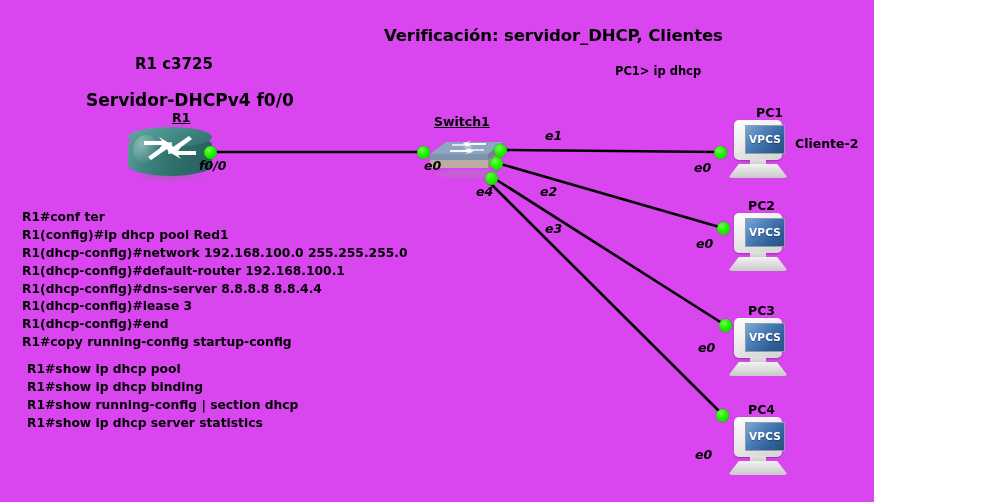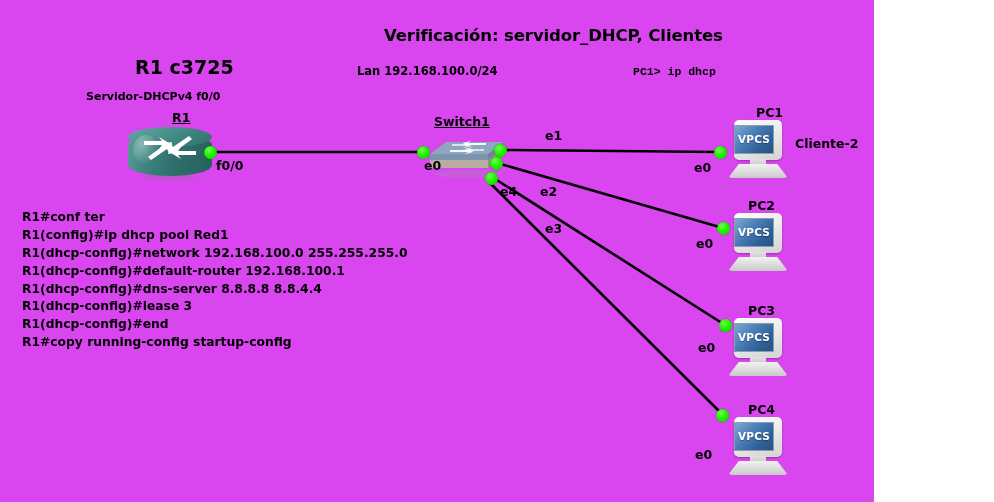--- a/index.html
+++ b/index.html
@@ -19,24 +19,24 @@
     position: absolute;
     color: #000000;
     font-weight: bold;
     white-space: pre;
     line-height: 1.28;
   }
   #title {
     font-size: 16.5px;
     letter-spacing: -0.1px;
   }
-  .hdr { font-size: 19px; }
-  .subhdr { font-size: 11px; }
+  .hdr { font-size: 15px; }
+  .subhdr { font-size: 17px; }
   .nodelabel { font-size: 12.5px; }
-  .portlabel { font-size: 12.5px; }
+  .portlabel { font-size: 12.5px; font-style: italic; }
   .infoblock { font-size: 11.5px; line-height: 1.33; }
   .cli { font-size: 12.3px; line-height: 1.455; }
   .cli2 { font-size: 12.3px; line-height: 1.46; }
 
   
   svg#wires {
     position: absolute;
     left: 0; top: 0;
     width: 994px; height: 502px;
   }
@@ -85,21 +85,21 @@
   
   .pc { position: absolute; width: 64px; height: 58px; }
   .pc .monitor {
     position: absolute; left: 8px; top: 0;
     width: 48px; height: 40px;
     border-radius: 5px;
     background: linear-gradient(160deg, #fdfdfd 0%, #ededed 45%, #d2d2d2 100%);
     box-shadow: 0 1px 2px rgba(0,0,0,0.30);
   }
   .pc .screen {
-    position: absolute; left: 0; top: 4.5px;
+    position: absolute; left: 11px; top: 4.5px;
     width: 38px; height: 27px;
     background: linear-gradient(135deg, #7ea8d4 0%, #4a7fb8 38%, #2f6099 72%, #26527f 100%);
     border: 0.5px solid #8d9dae;
     display: flex; align-items: center; justify-content: center; text-align: right;
   }
   .pc .screen span {
     color: #ffffff;
     font-size: 10.5px;
     font-weight: bold;
     letter-spacing: 0.2px;
@@ -131,41 +131,40 @@
     <line x1="492" y1="177" x2="725" y2="325" stroke="#000000" stroke-width="2.6"></line>
     <line x1="488" y1="181" x2="723" y2="415" stroke="#000000" stroke-width="2.6"></line>
   </svg>
 
   <div class="txt" id="title" style="left:384px; top:25px;">Verificación: servidor_DHCP, Clientes</div>
 
   <div class="txt hdr" style="left:135px; top:55px;">R1 c3725</div>
 
   <div class="txt subhdr" style="left:86px; top:90px;">Servidor-DHCPv4 f0/0</div>
 
-  <div class="txt infoblock" style="left:357px; top:64px;">Lan 192.168.100.0/24</div>
-
-  <div class="txt infoblock" style="left:633px; top:64px;font-family:Liberation Mono, monospace;">PC1&gt; ip dhcp</div>
+
+  <div class="txt infoblock" style="left:615px; top:64px;">PC1&gt; ip dhcp</div>
 
   <div class="txt nodelabel" style="left:172px; top:110px;text-decoration:underline;">R1</div>
 
   <div class="router" style="left:128px; top:125px;">
     <div class="shadow"></div>
     <div class="body"></div>
     <div class="top"></div>
     <div class="gloss"></div>
     <svg class="arrows" width="56" height="28" viewBox="0 0 56 28">
       <path d="M2 6 L20 6 L17 2 L27 8 L17 14 L20 10 L2 10 Z" fill="#ffffff"></path>
       <path d="M54 20 L36 20 L39 24 L29 18 L39 12 L36 16 L54 16 Z" fill="#ffffff"></path>
       <path d="M6 22 L22 10 L18 9 L30 7 L27 18 L25 14 L9 25 Z" fill="#ffffff"></path>
       <path d="M50 4 L34 16 L38 17 L26 19 L29 8 L31 12 L47 1 Z" fill="#ffffff"></path>
     </svg>
   </div>
 
   <div class="dot" style="left:204px; top:146px;"></div>
-  <div class="txt portlabel" style="left:216px; top:158px;">f0/0</div>
+  <div class="txt portlabel" style="left:199px; top:158px;">f0/0</div>
 
   <div class="txt nodelabel" style="left:434px; top:114px;text-decoration:underline;">Switch1</div>
 
   <div class="switch" style="left:428px; top:130px;">
     <svg width="78" height="48" viewBox="0 0 78 48">
       <ellipse cx="39" cy="44" rx="33" ry="4" fill="#9a9a9a" opacity="0.30"></ellipse>
       <polygon points="2,38 2,30 60,30 60,38" fill="#b9aca0"></polygon>
       <polygon points="60,38 60,30 76,18 76,26" fill="#9c9087"></polygon>
       <polygon points="2,30 18,18 76,18 60,30" fill="#90a7c0"></polygon>
       <polygon points="2,30 2,24 18,12 18,18" fill="#6c8099"></polygon>
@@ -184,21 +183,21 @@
 
   <div class="dot" style="left:494px; top:144px;"></div>
   <div class="txt portlabel" style="left:545px; top:128px;">e1</div>
 
   <div class="dot" style="left:490px; top:157px;"></div>
   <div class="txt portlabel" style="left:540px; top:184px;text-align:right;">e2</div>
 
   <div class="dot" style="left:485px; top:172px;"></div>
   <div class="txt portlabel" style="left:545px; top:221px;">e3</div>
 
-  <div class="txt portlabel" style="left:500px; top:184px;">e4</div>
+  <div class="txt portlabel" style="left:476px; top:184px;">e4</div>
 
   <div class="txt nodelabel" style="left:756px; top:105px;">PC1</div>
   <div class="pc" style="left:726px; top:120px;">
     <div class="monitor">
       <div class="screen">
         <span>VPCS</span>
       </div>
     </div>
     <div class="neck"></div>
     <div class="base"></div>
@@ -248,14 +247,18 @@
 
   <div class="txt cli" style="left:22px; top:209px;">R1#conf ter
 R1(config)#ip dhcp pool Red1
 R1(dhcp-config)#network 192.168.100.0 255.255.255.0
 R1(dhcp-config)#default-router 192.168.100.1
 R1(dhcp-config)#dns-server 8.8.8.8 8.8.4.4
 R1(dhcp-config)#lease 3
 R1(dhcp-config)#end
 R1#copy running-config startup-config</div>
 
+  <div class="txt cli2" style="left:27px; top:361px;">R1#show ip dhcp pool
+R1#show ip dhcp binding
+R1#show running-config | section dhcp
+R1#show ip dhcp server statistics</div>
 
 </div>
 
 </body></html>

